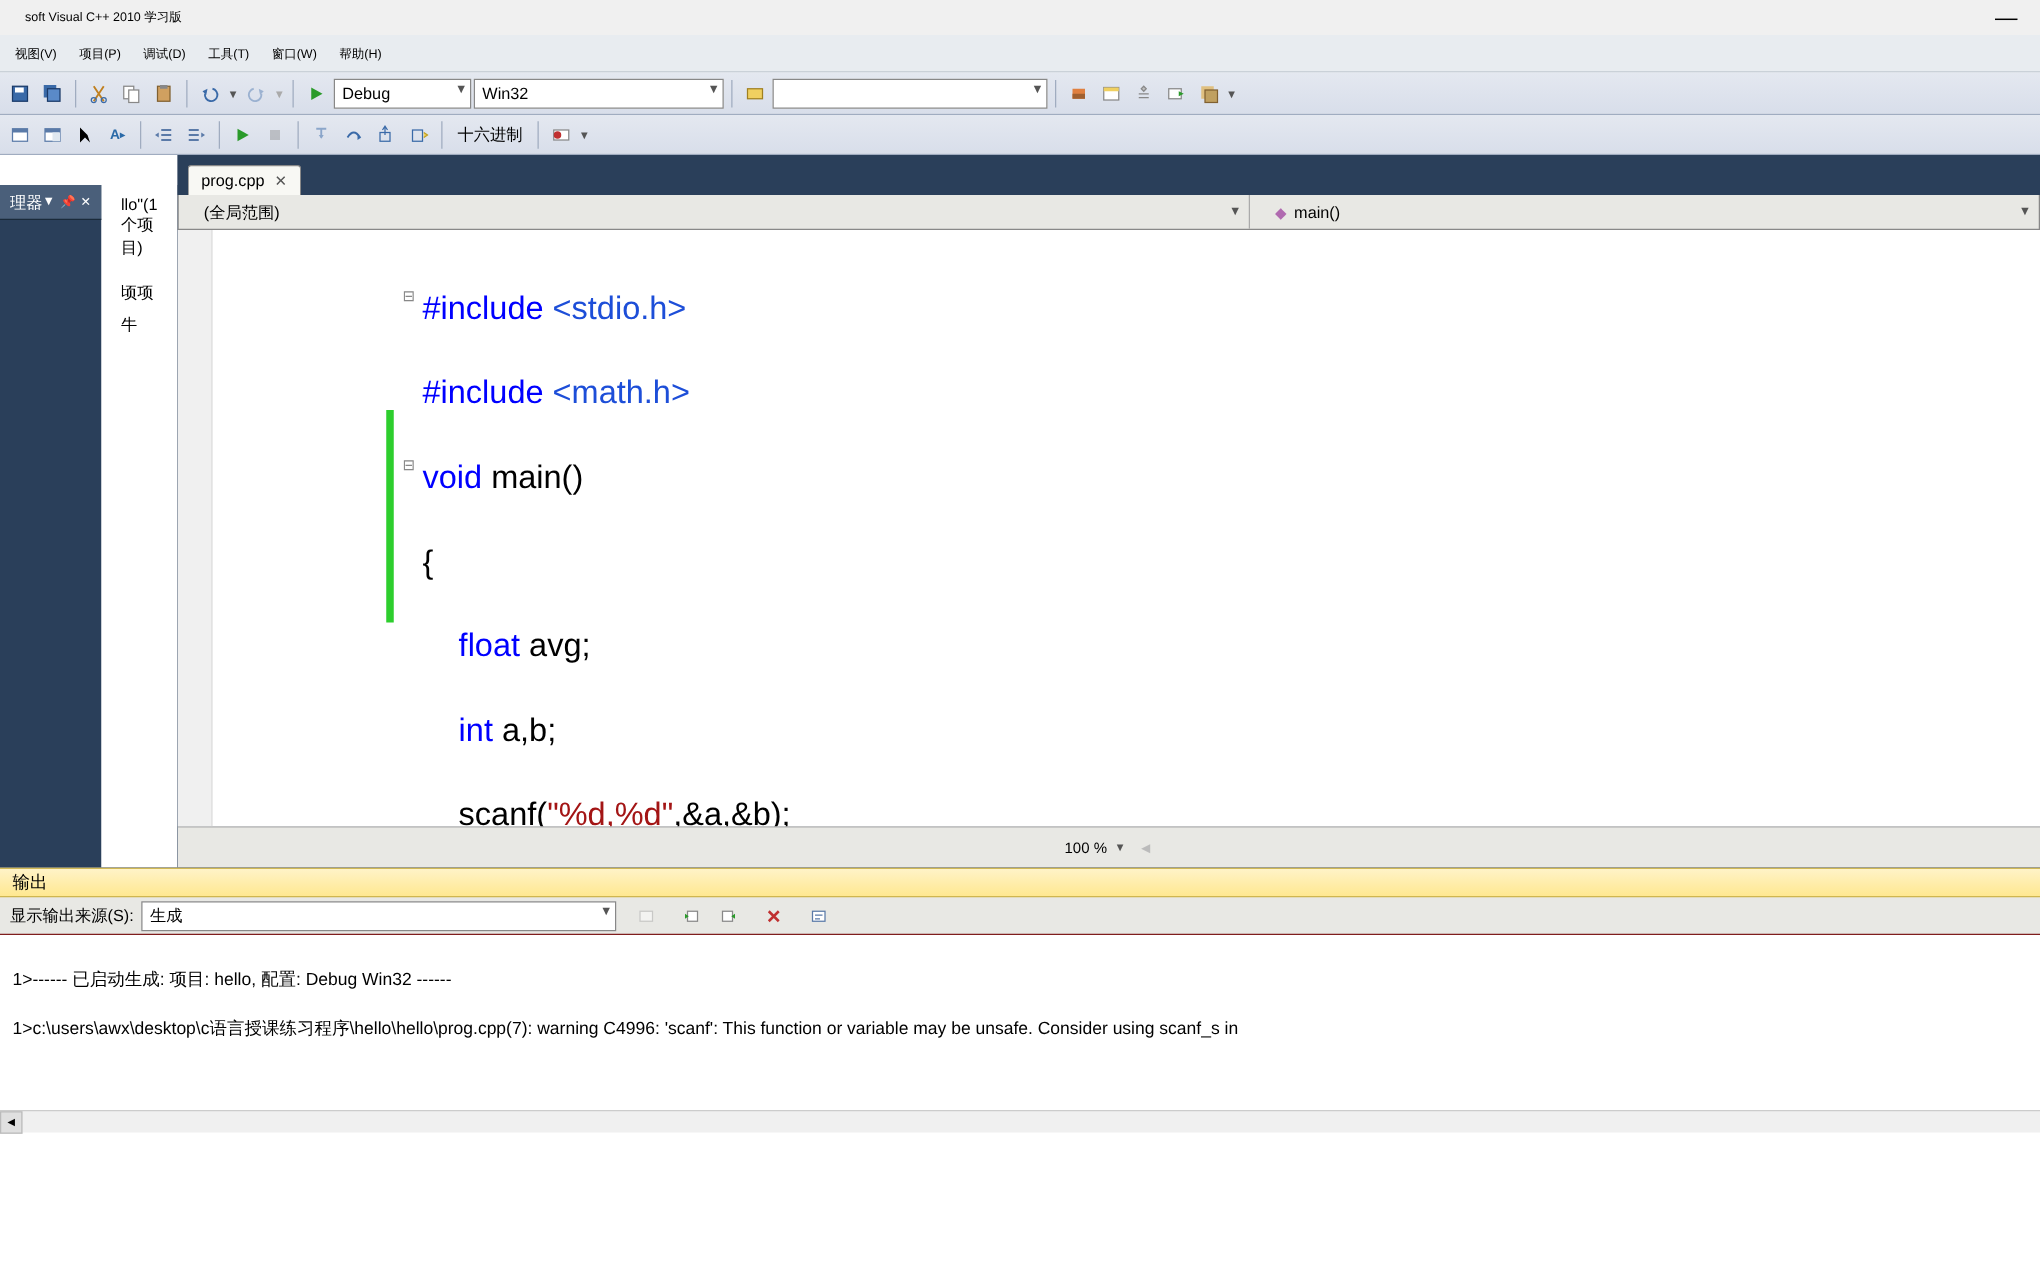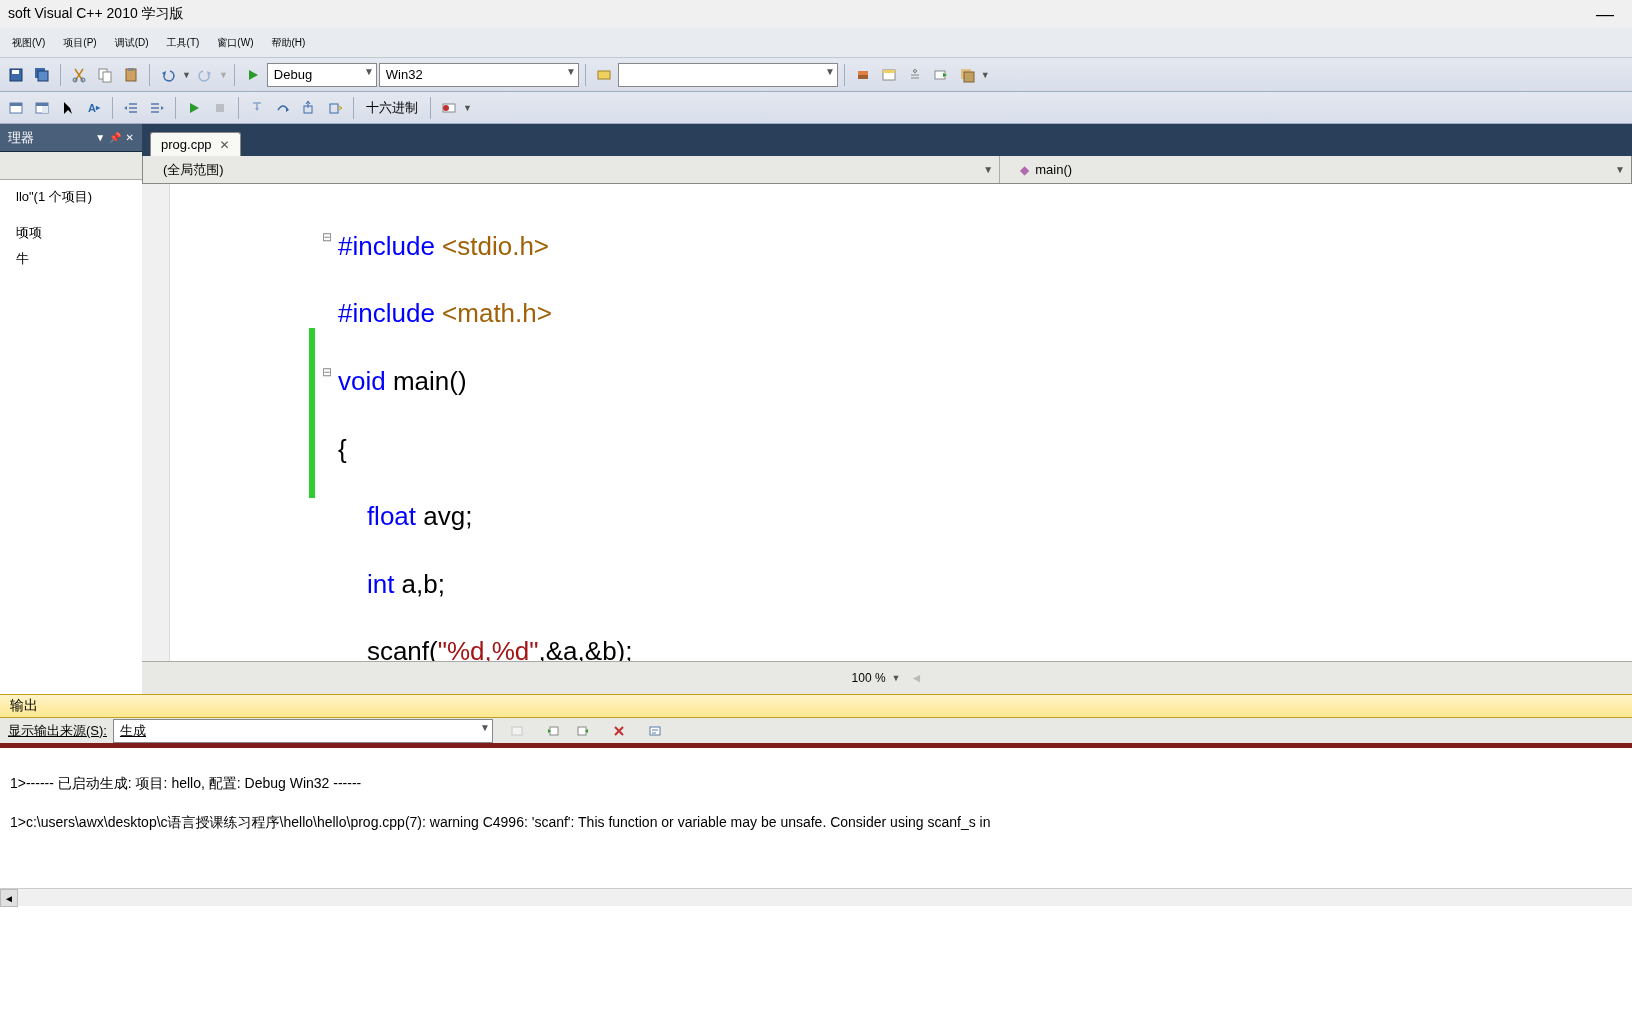--- a/index.html
+++ b/index.html
@@ -1,37 +1,37 @@
 <!DOCTYPE html>
 <html><head>
 <meta charset="utf-8">
 <style>
 * { margin: 0; padding: 0; box-sizing: border-box; font-family: "Microsoft YaHei", "Segoe UI", Tahoma, sans-serif; }
 body { background: #fff; width: 1632px; height: 1020px; overflow: hidden; font-size: 13px; }
 
 .titlebar { height: 28px; background: #f0f0f0; display: flex; align-items: center; padding: 0 8px; }
-.titlebar-text { font-size: 14px; }
+.titlebar-text { font-size: 10px; margin-left: 12px; }
 .titlebar-min { margin-left: auto; font-size: 18px; padding: 0 10px; }
 
 .menubar { height: 30px; background: #e8ecf0; display: flex; align-items: center; padding: 0 4px; gap: 2px; border-bottom: 1px solid #c0c8d0; }
 .menubar .menu-item { padding: 4px 8px; font-size: 10px; }
 
 .toolbar { height: 34px; background: linear-gradient(#e4e8f0,#d8deea); border-bottom: 1px solid #a0acc0; display: flex; align-items: center; padding: 2px 4px; gap: 2px; }
 .toolbar .sep { width: 1px; height: 22px; background: #a0acc0; margin: 0 4px; }
 .tool-btn { width: 24px; height: 24px; display: inline-flex; align-items: center; justify-content: center; border-radius: 2px; }
 .combo { height: 24px; background: #fff; border: 1px solid #888; display: flex; align-items: center; padding: 0 6px; font-size: 13px; position: relative; }
 .combo .dd { position: absolute; right: 2px; top: 2px; color: #555; font-size: 10px; }
 .combo-debug { width: 110px; }
 .combo-win32 { width: 200px; }
 .combo-search { width: 220px; }
 .toolbar-label { padding: 0 6px; font-size: 13px; }
 
 .main-area { display: flex; height: 570px; }
 
-.sidebar { width: 142px; background: #2a3f5a; display: flex; flex-direction: column; overflow: hidden; }
+.sidebar { width: 142px; background: #2a3f5a; display: flex; flex-direction: row; overflow: hidden; margin-top: 24px; }
 .sidebar-header { height: 28px; background: #4a5f7a; color: #fff; display: flex; align-items: center; padding: 0 8px; font-size: 13px; position: relative; border-bottom: 1px solid #1a2a3a; }
 .sidebar-header .hctl { margin-left: auto; display: flex; gap: 4px; }
 .sidebar-header .hctl span { font-size: 10px; color: #fff; }
 .sidebar-body { background: #fff; flex: 1; padding: 4px 0; font-size: 13px; }
 .tree-line { padding: 4px 8px 4px 16px; }
 
 .editor-region { flex: 1; display: flex; flex-direction: column; background: #2a3f5a; overflow: hidden; }
 .tab-strip { height: 32px; background: #2a3f5a; display: flex; align-items: flex-end; padding: 4px 8px 0 8px; gap: 2px; }
 .file-tab { background: #f8f8f4; border: 1px solid #888; border-bottom: none; padding: 4px 10px; display: flex; align-items: center; gap: 8px; font-size: 13px; border-radius: 3px 3px 0 0; }
 .file-tab .x { color: #555; font-size: 12px; }
@@ -42,29 +42,29 @@
 .scope-combo .dd { position: absolute; right: 6px; font-size: 10px; color: #555; }
 .scope-combo .icon { margin-right: 6px; color: #b06ab0; font-size: 12px; }
 
 .code-area { background: #fff; flex: 1; position: relative; overflow: hidden; }
 .gutter { position: absolute; left: 0; top: 0; bottom: 0; width: 28px; background: #f0f0f0; border-right: 1px solid #ddd; }
 .change-bar { position: absolute; left: 167px; top: 144px; width: 6px; height: 170px; background: #2dce2d; }
 .code-content { padding: 12px 0 12px 40px; font-family: Consolas, "Courier New", monospace; font-size: 26px; line-height: 1.3; white-space: pre; }
 .fold { color: #888; font-size: 12px; margin-right: 4px; width: 12px; display: inline-block; }
 .kw { color: #0000ff; }
 .str { color: #a31515; }
-.inc { color: #a16207; }
+.inc { color: #1d4ed8; }
 .line { display: flex; }
 .line .ind { display: inline-block; }
 
 .zoom-bar { height: 22px; background: #e8e8e4; border-top: 1px solid #aaa; display: flex; align-items: center; padding: 16px 8px; font-size: 12px; justify-content: center; }
 .zoom-bar .dd { font-size: 9px; margin-left: 6px; color: #555; }
 
 .output-header { height: 24px; background: linear-gradient(#fff3c8,#ffe890); border-top: 1px solid #c0a020; border-bottom: 1px solid #c0a020; padding: 2px 10px; font-size: 14px; display: flex; align-items: center; }
-.output-toolbar { height: 30px; background: #e8e8e4; border-bottom: 5px solid #7f1d1d; display: flex; align-items: center; padding: 0 8px; gap: 6px; font-size: 13px; text-decoration: underline; }
+.output-toolbar { height: 30px; background: #e8e8e4; border-bottom: 1px solid #7f1d1d; display: flex; align-items: center; padding: 0 8px; gap: 6px; font-size: 13px; }
 .output-toolbar .combo { width: 380px; }
 .output-body { background: #fff; padding: 6px 10px; font-family: "NSimSun", Consolas, monospace; font-size: 14px; line-height: 1.4; height: 140px; overflow: hidden; white-space: pre; }
 .output-scroll { height: 18px; background: #f0f0f0; border-top: 1px solid #ccc; display: flex; }
 .output-scroll .arrow { width: 18px; height: 18px; background: #e0e0e0; border: 1px solid #bbb; display: flex; align-items: center; justify-content: center; font-size: 10px; }
 svg { display: block; }
 </style>
 </head>
 <body>
 
 <div class="titlebar">

